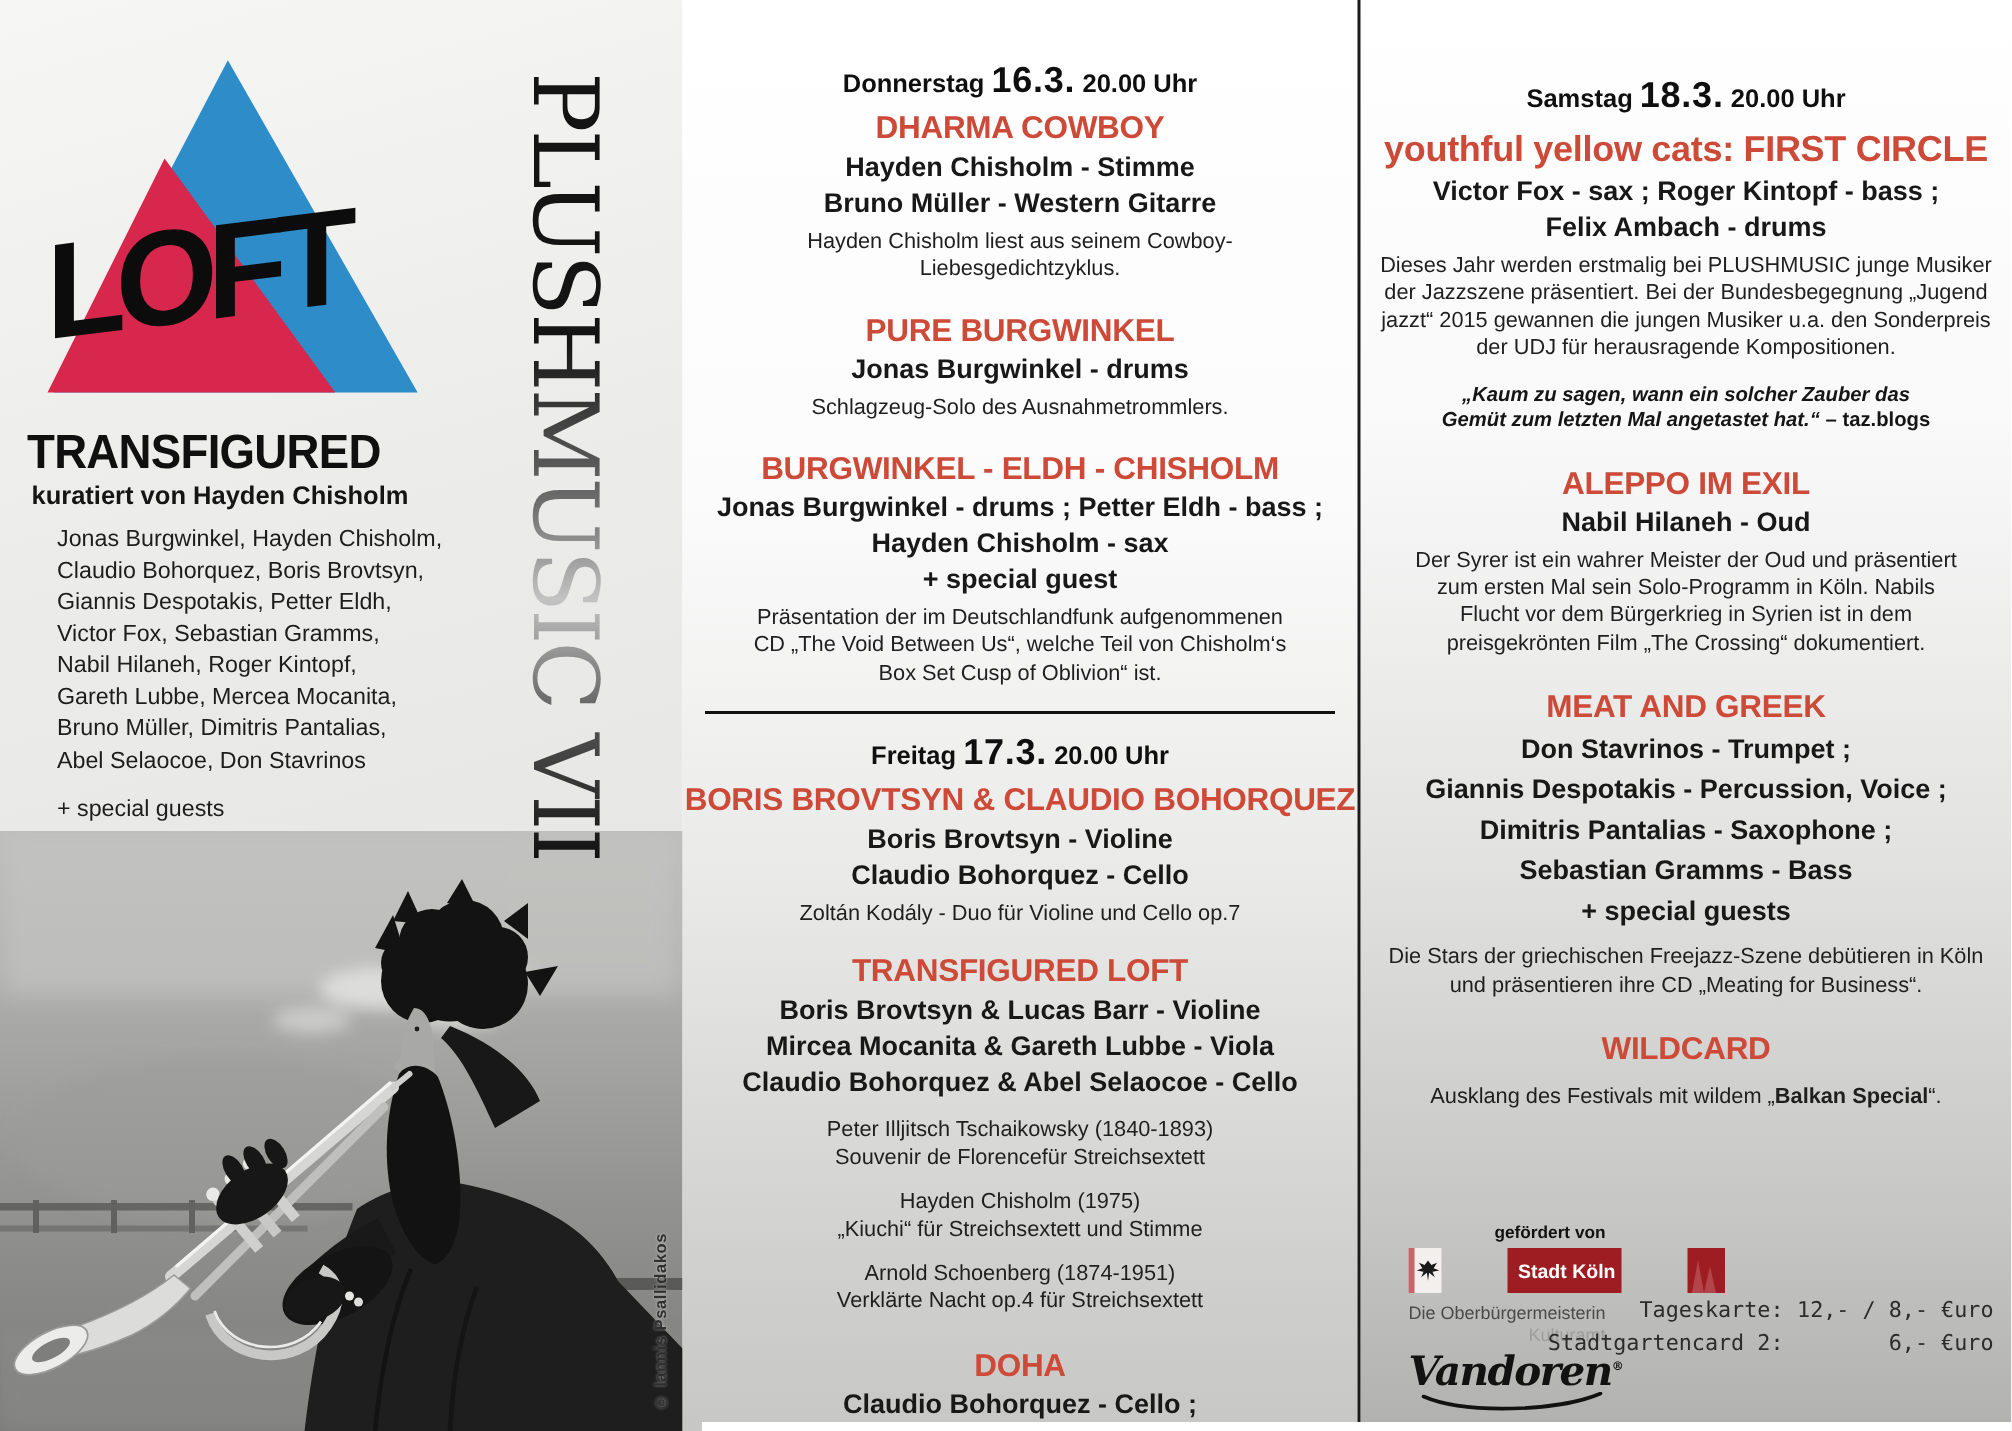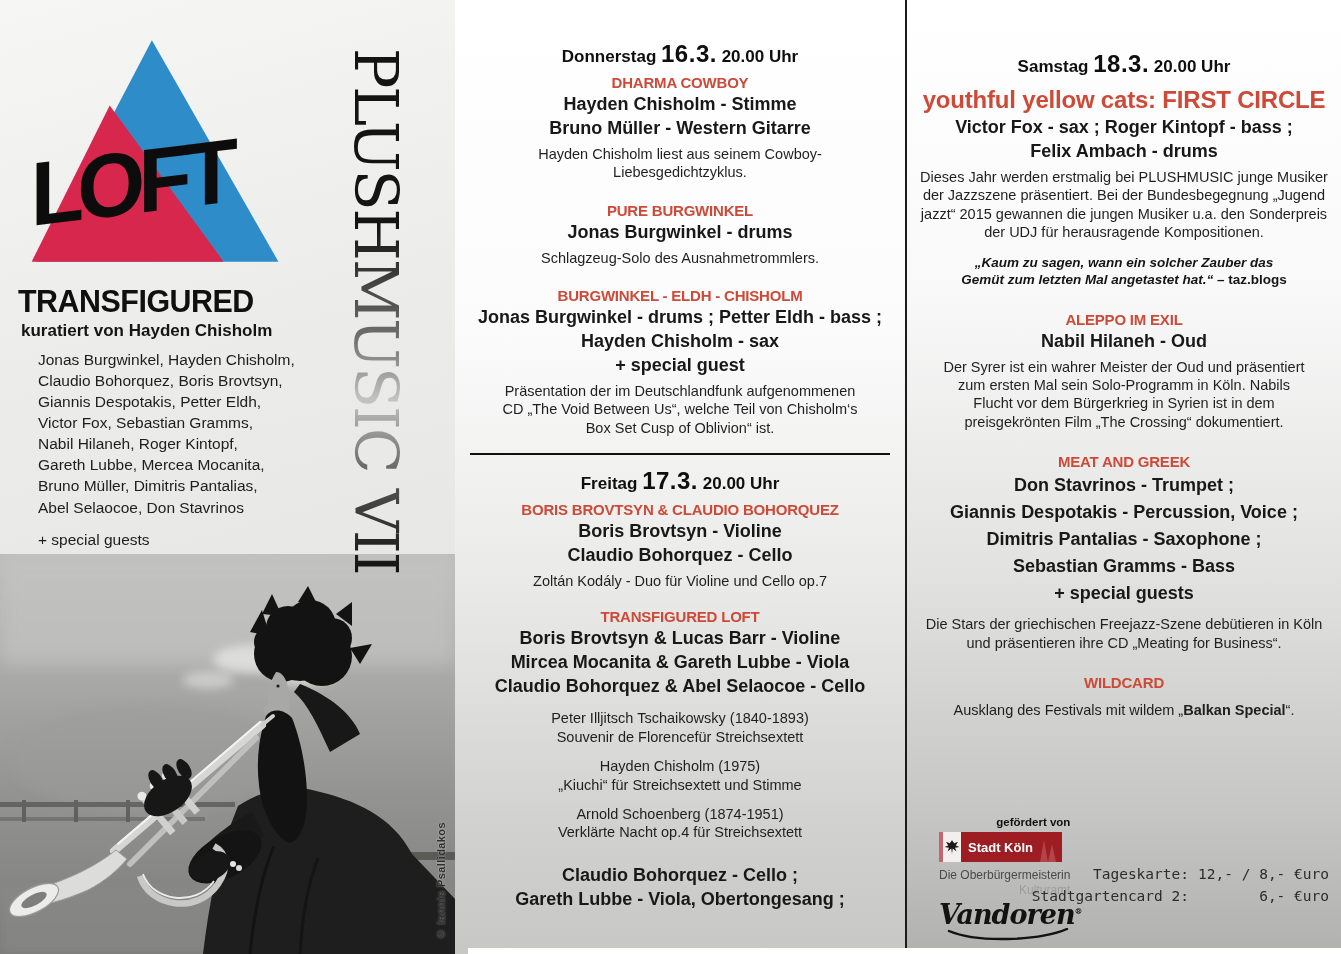--- a/index.html
+++ b/index.html
@@ -36,38 +36,38 @@
   
   .col{position:absolute;top:0;height:954px;box-sizing:border-box;text-align:center;}
   .col-mid{left:455px;width:450px;padding-top:40px;
     background:linear-gradient(180deg,#ffffff 0%,#fbfbfb 35%,#e9e9e8 62%,#d0d0cf 88%,#c7c7c6 100%);}
   .col-right{left:905px;width:436px;padding-top:50px;border-left:2px solid #1b1b1b;
     background:linear-gradient(180deg,#ffffff 0%,#f9f9f9 30%,#e2e2e1 60%,#c6c6c5 85%,#b1b1b0 100%);}
 
   .dayline{font-size:17px;font-weight:700;color:#0f0f0f;}
   .dayline .date{font-size:24px;font-weight:900;letter-spacing:.5px;}
   .act{margin-top:15px;}
-  .act-title{margin:0 0 2px 0;font-size:15px;font-weight:900;color:#cd4a38;letter-spacing:-0.2px;}
+  .act-title{margin:0 0 2px 0;font-size:21px;font-weight:900;color:#cd4a38;letter-spacing:-0.2px;}
   .lineup{font-size:18px;font-weight:700;color:#181818;line-height:1.33;}
   .lineup span{display:block;}
   .lineup-roomy{line-height:1.5;}
   .desc{margin:4px 0 0 0;font-size:14.5px;line-height:1.27;color:#1f1f1f;padding:0 26px;}
   .desc-narrow{padding:0 44px;}
   .works{margin-top:4px;}
   .work{margin-top:10px;font-size:14.5px;line-height:1.3;color:#1f1f1f;}
   .work span{display:block;}
   .section-divider{width:420px;height:2px;background:#101010;border:0;margin:16px auto 12px auto;}
   .quote{margin:12px auto 0 auto;max-width:340px;font-size:13.5px;font-weight:700;font-style:italic;
     line-height:1.3;color:#151515;}
   .quote .qsrc{font-style:normal;}
 
   
   .sponsors{position:absolute;left:32px;top:816px;text-align:right;z-index:2;}
   .funded-by{font-size:11.5px;font-weight:700;color:#111;margin-bottom:4px;}
-  .koeln-logo{display:flex;height:30px;width:112px;}
+  .koeln-logo{display:flex;height:30px;width:112px;gap:44px;}
   .koeln-eagle{width:26px;background:#f3efec;border-left:4px solid #c4666b;display:flex;
     align-items:center;justify-content:center;}
   .koeln-bar{flex:1;background:#9e1d22;color:#fff;font-size:13px;font-weight:700;display:flex;
     align-items:center;padding:0 4px 0 7px;white-space:nowrap;}
   .koeln-spires{background:#9e1d22;display:flex;align-items:flex-end;padding:0 4px 0 1px;}
   .mayor-line{font-size:12px;color:#4a4a4a;margin-top:6px;}
   .kulturamt-line{font-size:12px;color:#9c9c9b;margin-top:1px;}
   .vandoren{margin-top:4px;width:130px;}
   .vandoren-word{font-family:"DejaVu Serif","Liberation Serif",serif;font-style:italic;font-weight:700;
     font-size:27px;letter-spacing:-1px;color:#121212;line-height:1;}
@@ -276,20 +276,21 @@
           <span>„Kiuchi“ für Streichsextett und Stimme</span>
         </div>
         <div class="work">
           <span>Arnold Schoenberg (1874-1951)</span>
           <span>Verklärte Nacht op.4 für Streichsextett</span>
         </div>
       </div>
     </section>
 
     <section class="act" style="margin-top:22px;">
+      <h3 class="act-title">DOHA</h3>
       <div class="lineup">
         <span>Claudio Bohorquez - Cello ;</span>
         <span>Gareth Lubbe - Viola, Obertongesang ;</span>
 
       </div>
 
     </section>
   </div>
 
   <div class="col col-right">

